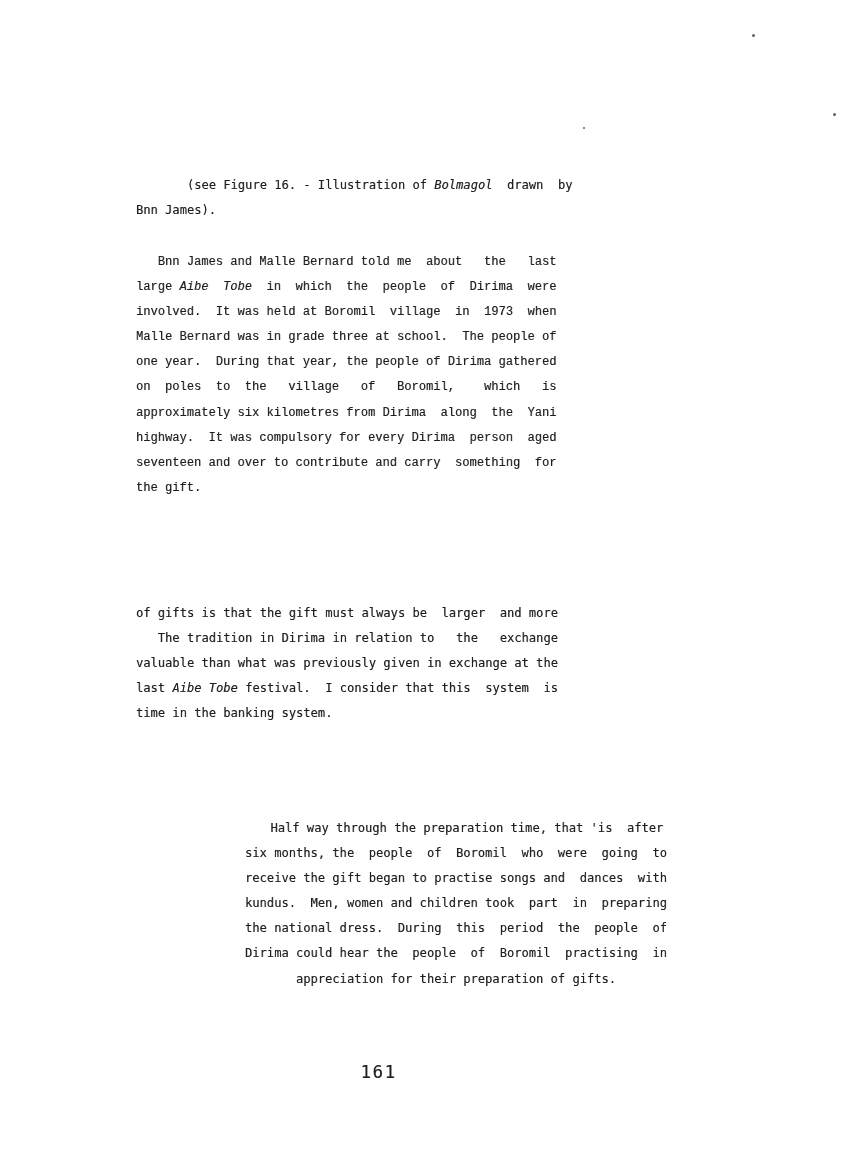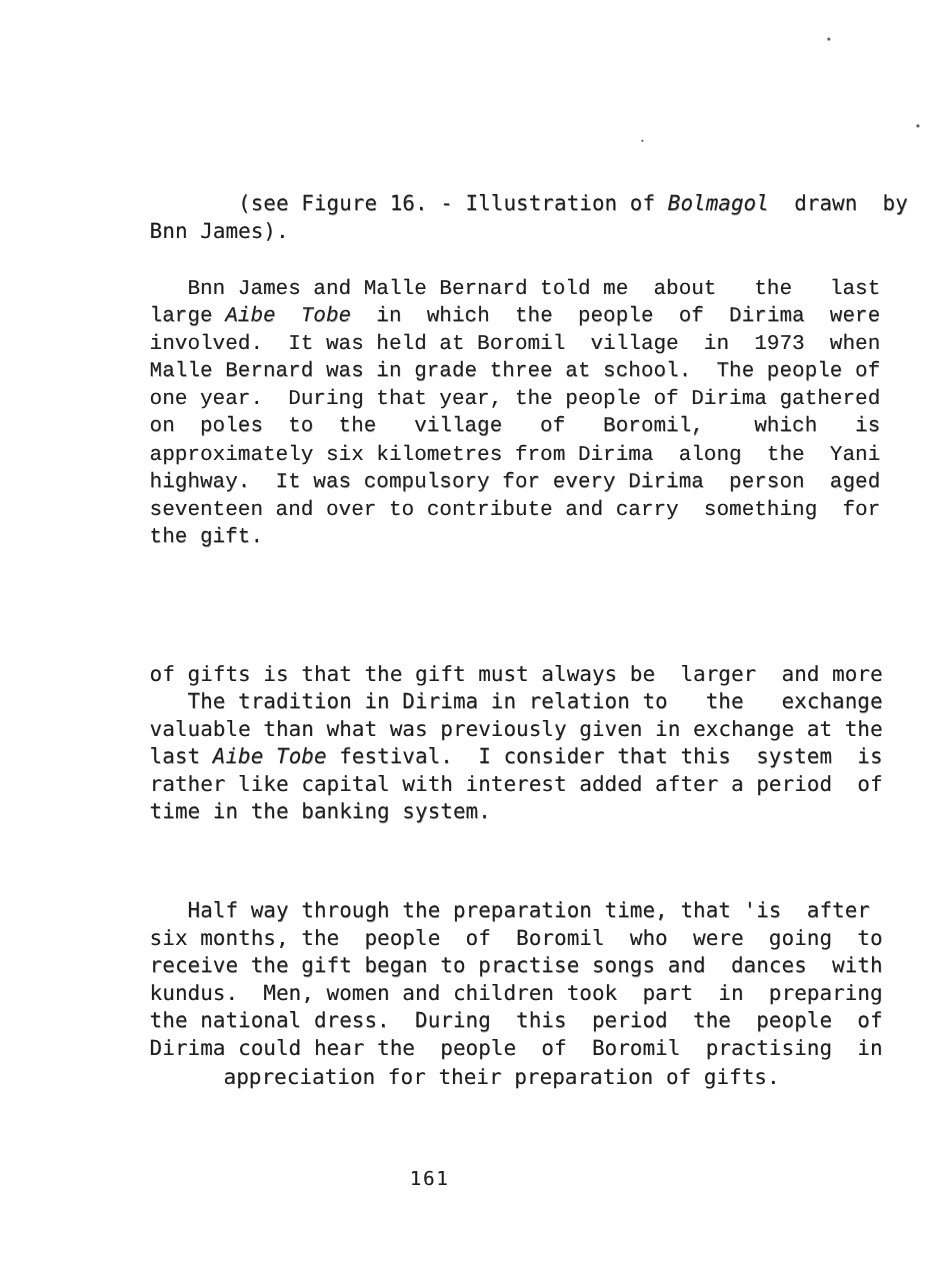--- a/index.html
+++ b/index.html
@@ -12,41 +12,40 @@
     font-family: "DejaVu Sans Mono", "Liberation Mono", monospace;
     color: #1e1e1e;
   }
   .para {
     position: absolute;
     left: 136px;
     width: 640px;
   }
   .line {
     white-space: pre;
-    font-size: 19px;
+    font-size: 12px;
     line-height: 25.1px;
     height: 25.1px;
     letter-spacing: 0.05px;
     text-shadow: 0.4px 0.4px 0.6px rgba(40,40,40,0.45);
   }
   .line .it { font-style: italic; }
   #para-0 { top: 173px; }
   #para-1 { top: 250px; font-family: Liberation Mono, monospace; }
   #para-2 { top: 601px; }
   #para-3 { top: 816px; text-align: center; }
   .page-number {
     position: absolute;
     top: 1062px;
     left: 0;
     width: 757px;
     text-align: center;
     font-size: 17.5px;
     letter-spacing: 1.5px;
     text-shadow: 0.4px 0.4px 0.6px rgba(40,40,40,0.45);
-    padding-left: 12px;
   }
   .speck {
     position: absolute;
     background: #2b2b2b;
     border-radius: 50%;
     opacity: 0.75;
   }
 </style>
 </head>
 <body>
@@ -66,21 +65,20 @@
       <div class="line"><span>approximately six kilometres from Dirima  along  the  Yani</span></div>
       <div class="line"><span>highway.  It was compulsory for every Dirima  person  aged</span></div>
       <div class="line"><span>seventeen and over to contribute and carry  something  for</span></div>
       <div class="line"><span>the gift.</span></div>
     </div>
   <div class="para" id="para-2">
       <div class="line"><span>of gifts is that the gift must always be  larger  and more</span></div>
       <div class="line"><span>   The tradition in Dirima in relation to   the   exchange</span></div>
       <div class="line"><span>valuable than what was previously given in exchange at the</span></div>
       <div class="line"><span>last </span><span class="it">Aibe Tobe</span><span> festival.  I consider that this  system  is</span></div>
-      <div class="line"><span>rather like capital with interest added after a period  of</span></div>
       <div class="line"><span>time in the banking system.</span></div>
     </div>
   <div class="para" id="para-3">
       <div class="line"><span>   Half way through the preparation time, that 'is  after</span></div>
       <div class="line"><span>six months, the  people  of  Boromil  who  were  going  to</span></div>
       <div class="line"><span>receive the gift began to practise songs and  dances  with</span></div>
       <div class="line"><span>kundus.  Men, women and children took  part  in  preparing</span></div>
       <div class="line"><span>the national dress.  During  this  period  the  people  of</span></div>
       <div class="line"><span>Dirima could hear the  people  of  Boromil  practising  in</span></div>
       <div class="line"><span>appreciation for their preparation of gifts.</span></div>

